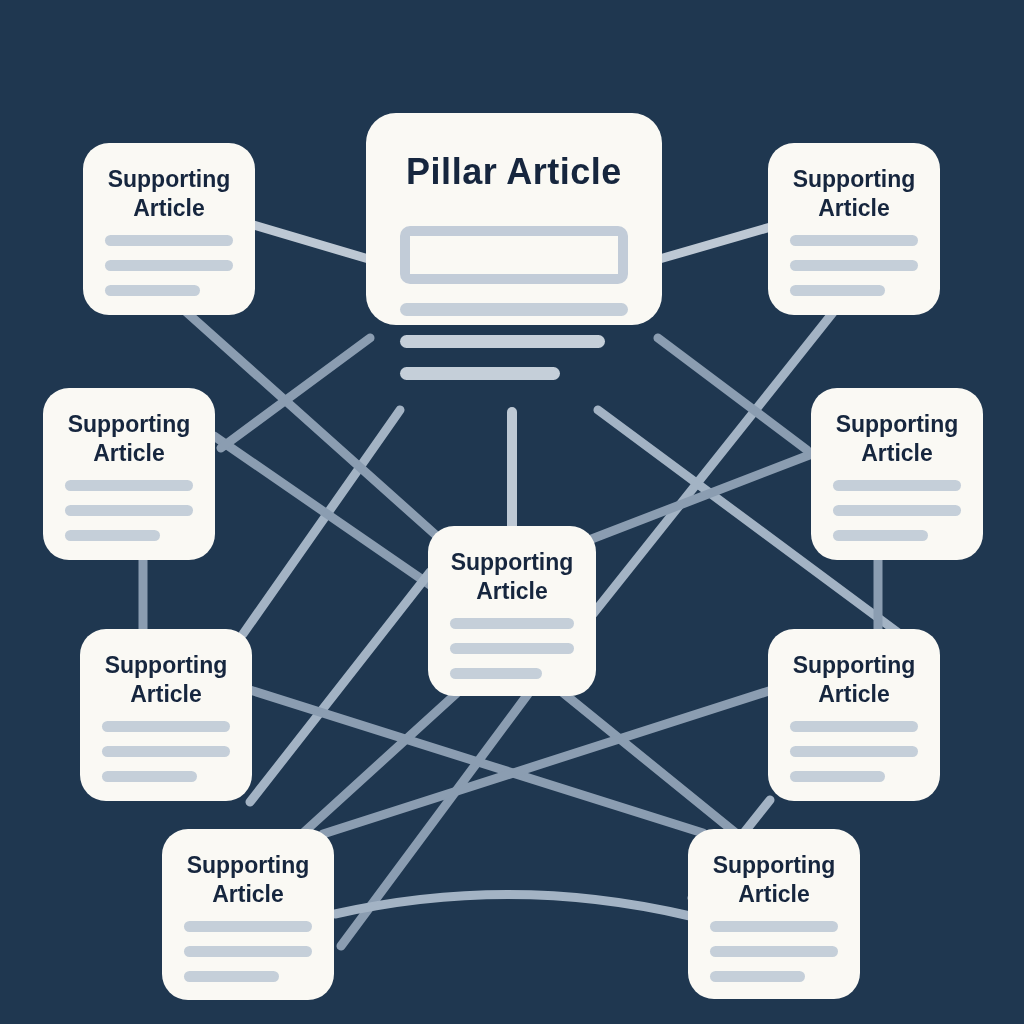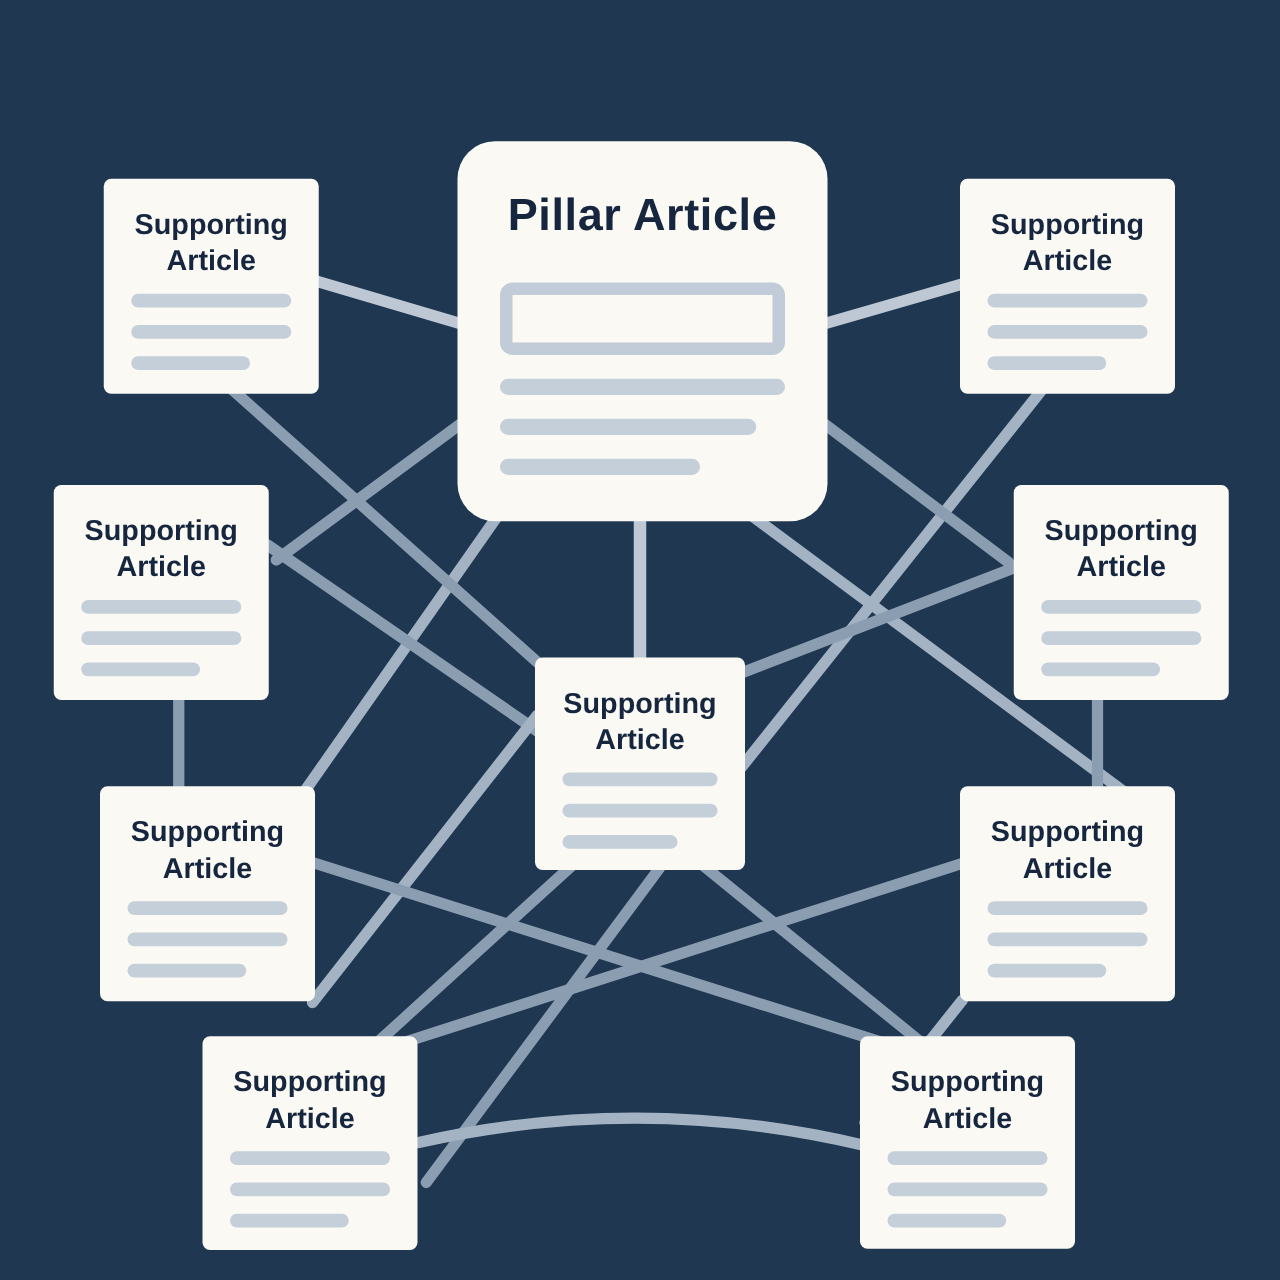--- a/index.html
+++ b/index.html
@@ -30,21 +30,21 @@
     color:var(--title-text,#f8f7f2);
   }
   #edges{
     position:absolute;top:0;left:0;
     width:1024px;height:1024px;
     z-index:1;
   }
   .box{
     position:absolute;
     background:var(--box-fill,#faf9f4);
-    border-radius:6px;
+    border-radius:26px;
     box-sizing:border-box;
     z-index:2;
   }
   .box.pillar{border-radius:30px;}
   .box-title{
     position:absolute;
     left:12px;right:12px;top:22px;
     text-align:center;
     font-weight:bold;
     font-size:23px;
@@ -104,21 +104,21 @@
       <path d="M 430 572 L 250 802" fill="none" stroke="#a3b3c4" stroke-width="9" stroke-linecap="round"></path>
       <path d="M 458 692 L 302 834" fill="none" stroke="#8b9db1" stroke-width="9" stroke-linecap="round"></path>
       <path d="M 562 692 L 737 834" fill="none" stroke="#8b9db1" stroke-width="9" stroke-linecap="round"></path>
       <path d="M 528 694 L 341 946" fill="none" stroke="#8b9db1" stroke-width="9" stroke-linecap="round"></path>
       <path d="M 250 690 L 703 833" fill="none" stroke="#8b9db1" stroke-width="9" stroke-linecap="round"></path>
       <path d="M 772 690 L 323 834" fill="none" stroke="#8b9db1" stroke-width="9" stroke-linecap="round"></path>
       <path d="M 770 800 L 692 898" fill="none" stroke="#a3b3c4" stroke-width="9" stroke-linecap="round"></path>
       <path d="M 335 914 Q 512 874 690 916" fill="none" stroke="#a3b3c4" stroke-width="9" stroke-linecap="round"></path>
     </svg>
 
-<div class="box pillar" style="left: 366px; top: 113px; width: 296px; height: 304px;">
+<div class="box pillar" style="left: 366px; top: 113px; width: 296px; height: 212px;">
       <div class="box-title">Pillar Article</div>
       <div class="outline-rect"></div>
       <div class="bars">
         <div class="bar" style="width: 100%;"></div>
         <div class="bar" style="width: 90%;"></div>
         <div class="bar" style="width: 70%;"></div>
       </div>
     </div>
     <div class="box supporting" style="left: 83px; top: 143px; width: 172px; height: 172px;">
       <div class="box-title">Supporting Article</div>

